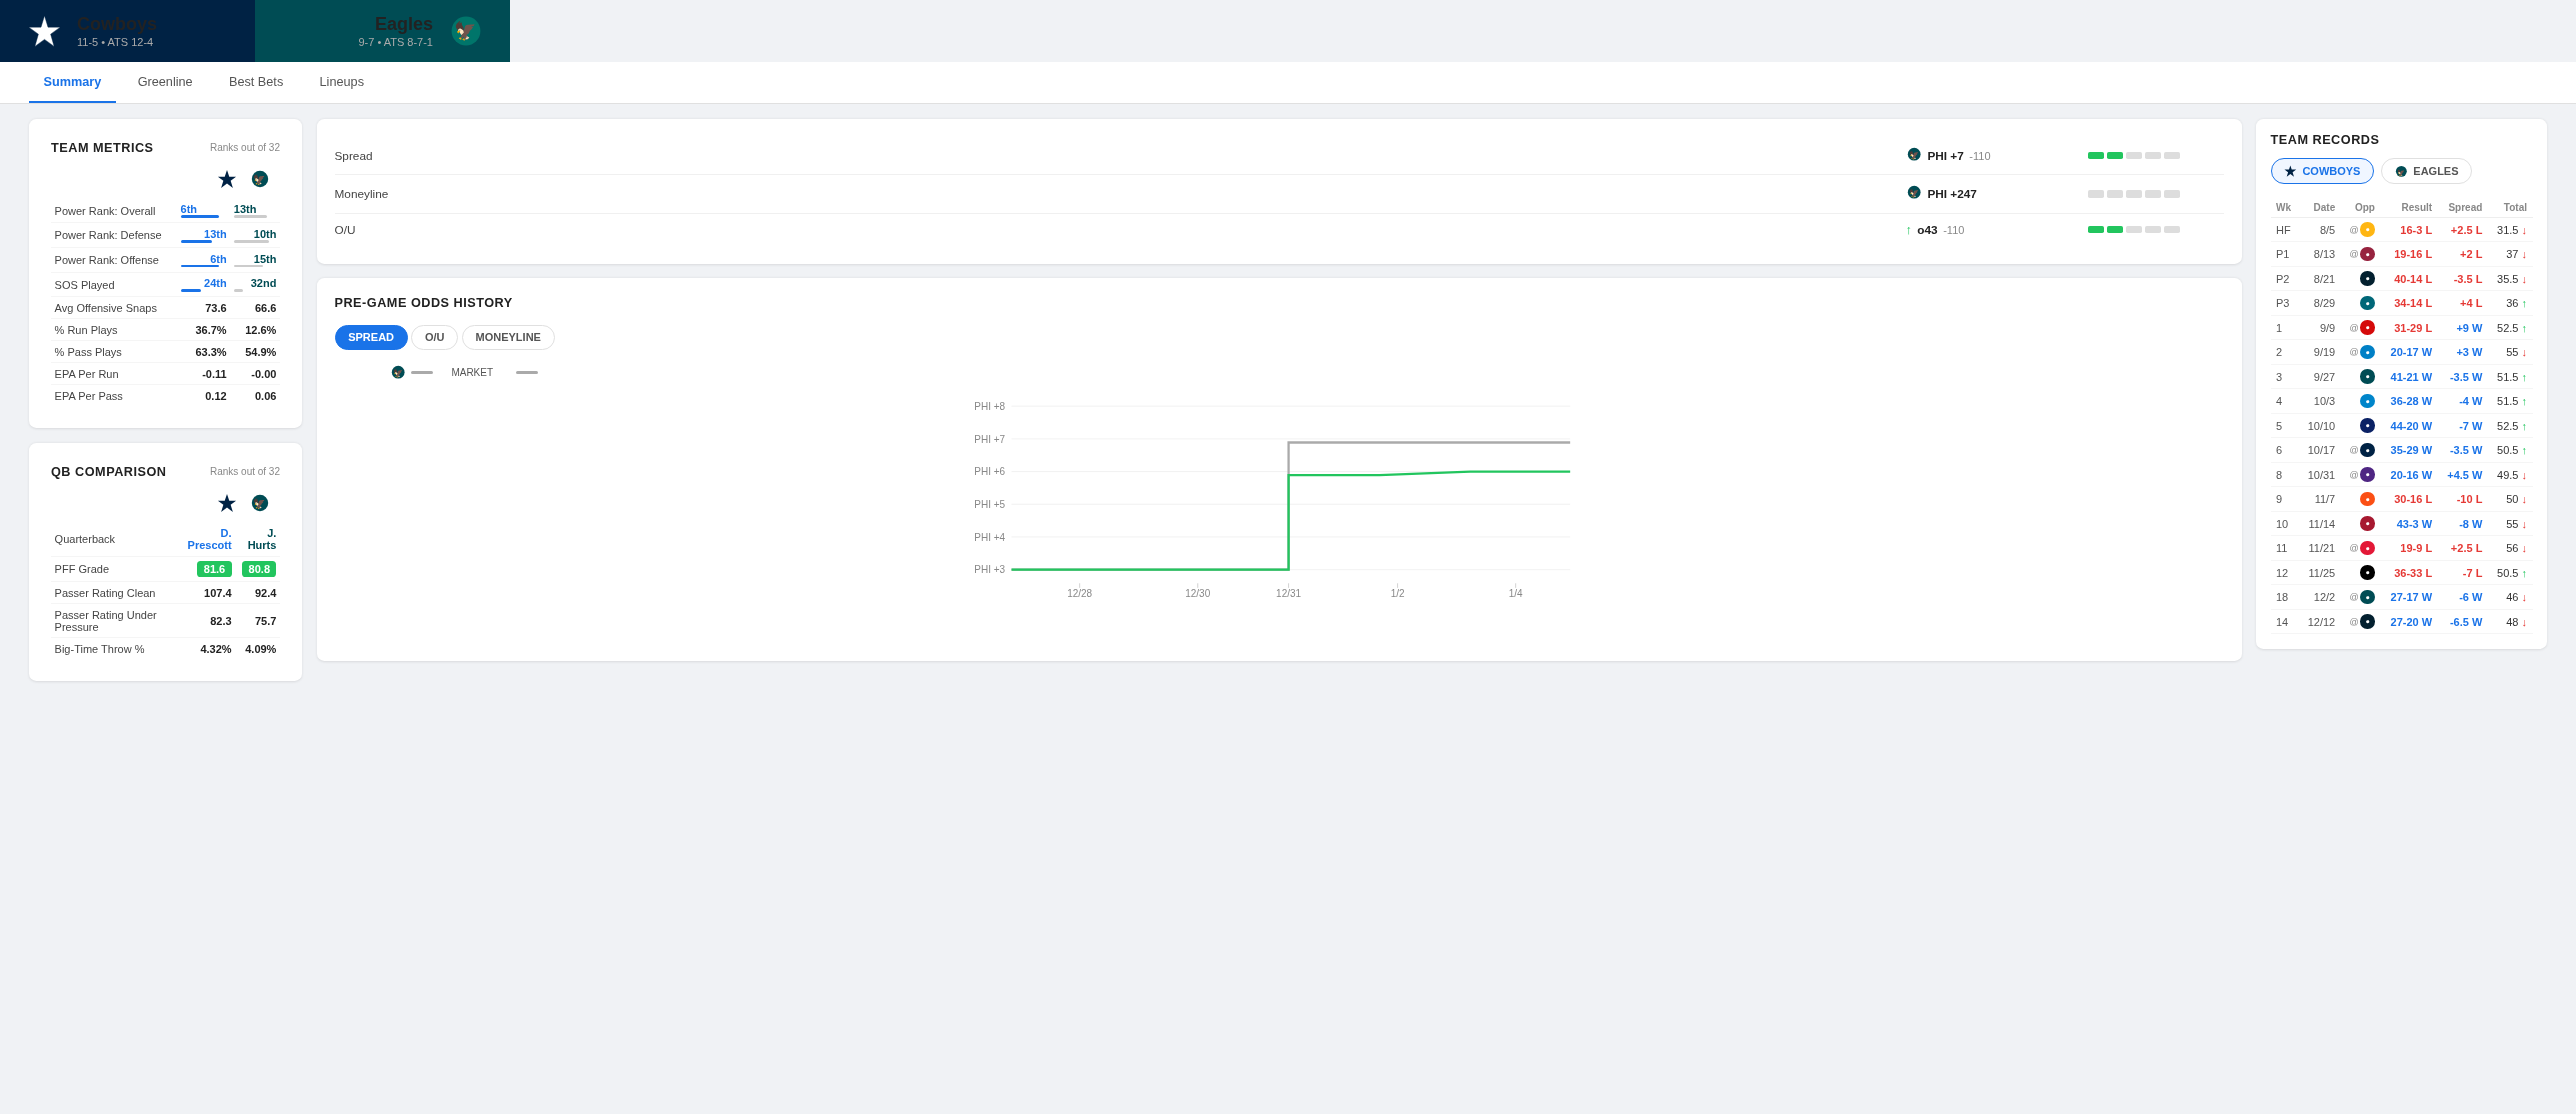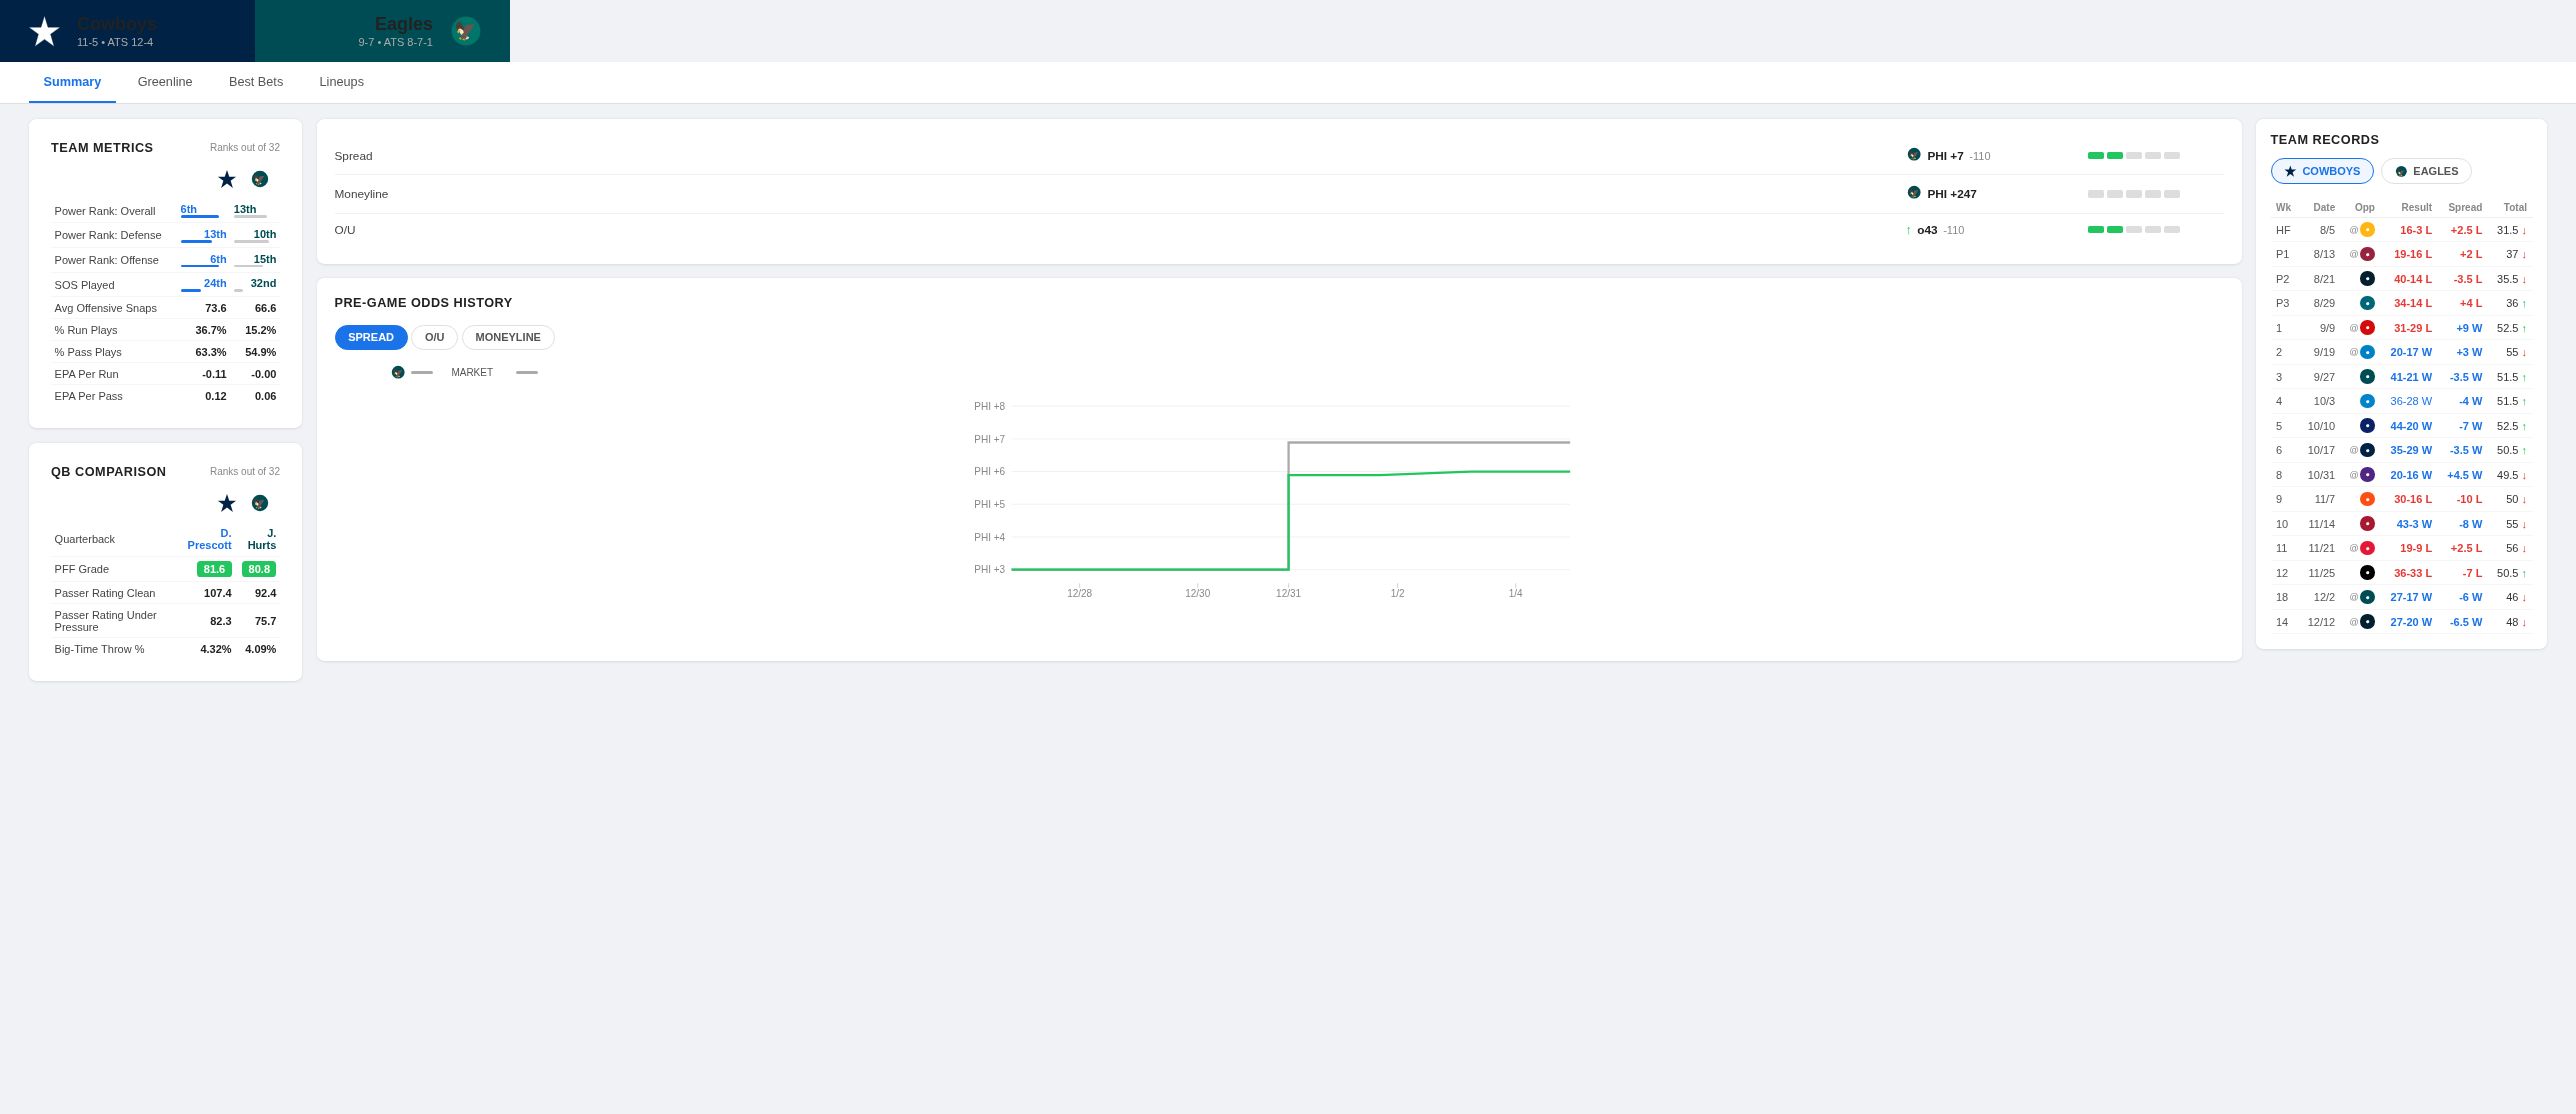--- a/index.html
+++ b/index.html
@@ -209,21 +209,21 @@
             </td>
           </tr>
           <tr>
             <td class="metric-label">Avg Offensive Snaps</td>
             <td class="metric-val" style="text-align:right">73.6</td>
             <td class="metric-val" style="text-align:right">66.6</td>
           </tr>
           <tr>
             <td class="metric-label">% Run Plays</td>
             <td class="metric-val" style="text-align:right">36.7%</td>
-            <td class="metric-val" style="text-align:right">15.2%</td>
+            <td class="metric-val" style="text-align:right">12.6%</td>
           </tr>
           <tr>
             <td class="metric-label">% Pass Plays</td>
             <td class="metric-val" style="text-align:right">63.3%</td>
             <td class="metric-val" style="text-align:right">54.9%</td>
           </tr>
           <tr>
             <td class="metric-label">EPA Per Run</td>
             <td class="metric-val" style="text-align:right">-0.11</td>
             <td class="metric-val" style="text-align:right">-0.00</td>
@@ -535,21 +535,21 @@
   </tr>
             <tr>
     <td style="color:#555">4</td>
     <td style="color:#555">10/3</td>
     <td>
       <div style="display:flex;align-items:center;justify-content:flex-end;gap:1.8px">
 
         <div style="width:14.5px;height:14.5px;border-radius:50%;background:#0085CA;display:inline-flex;align-items:center;justify-content:center;font-size:7.3px;color:white">●</div>
       </div>
     </td>
-    <td style="color:#1a73e8;font-weight:400">36-28 W</td>
+    <td style="color:#1a73e8;font-weight:700">36-28 W</td>
     <td style="color:#1a73e8;font-weight:600">-4 W</td>
     <td style="color:#333">51.5 <span style="color:#22c55e">↑</span></td>
   </tr>
             <tr>
     <td style="color:#555">5</td>
     <td style="color:#555">10/10</td>
     <td>
       <div style="display:flex;align-items:center;justify-content:flex-end;gap:1.8px">
 
         <div style="width:14.5px;height:14.5px;border-radius:50%;background:#0B2265;display:inline-flex;align-items:center;justify-content:center;font-size:7.3px;color:white">●</div>

